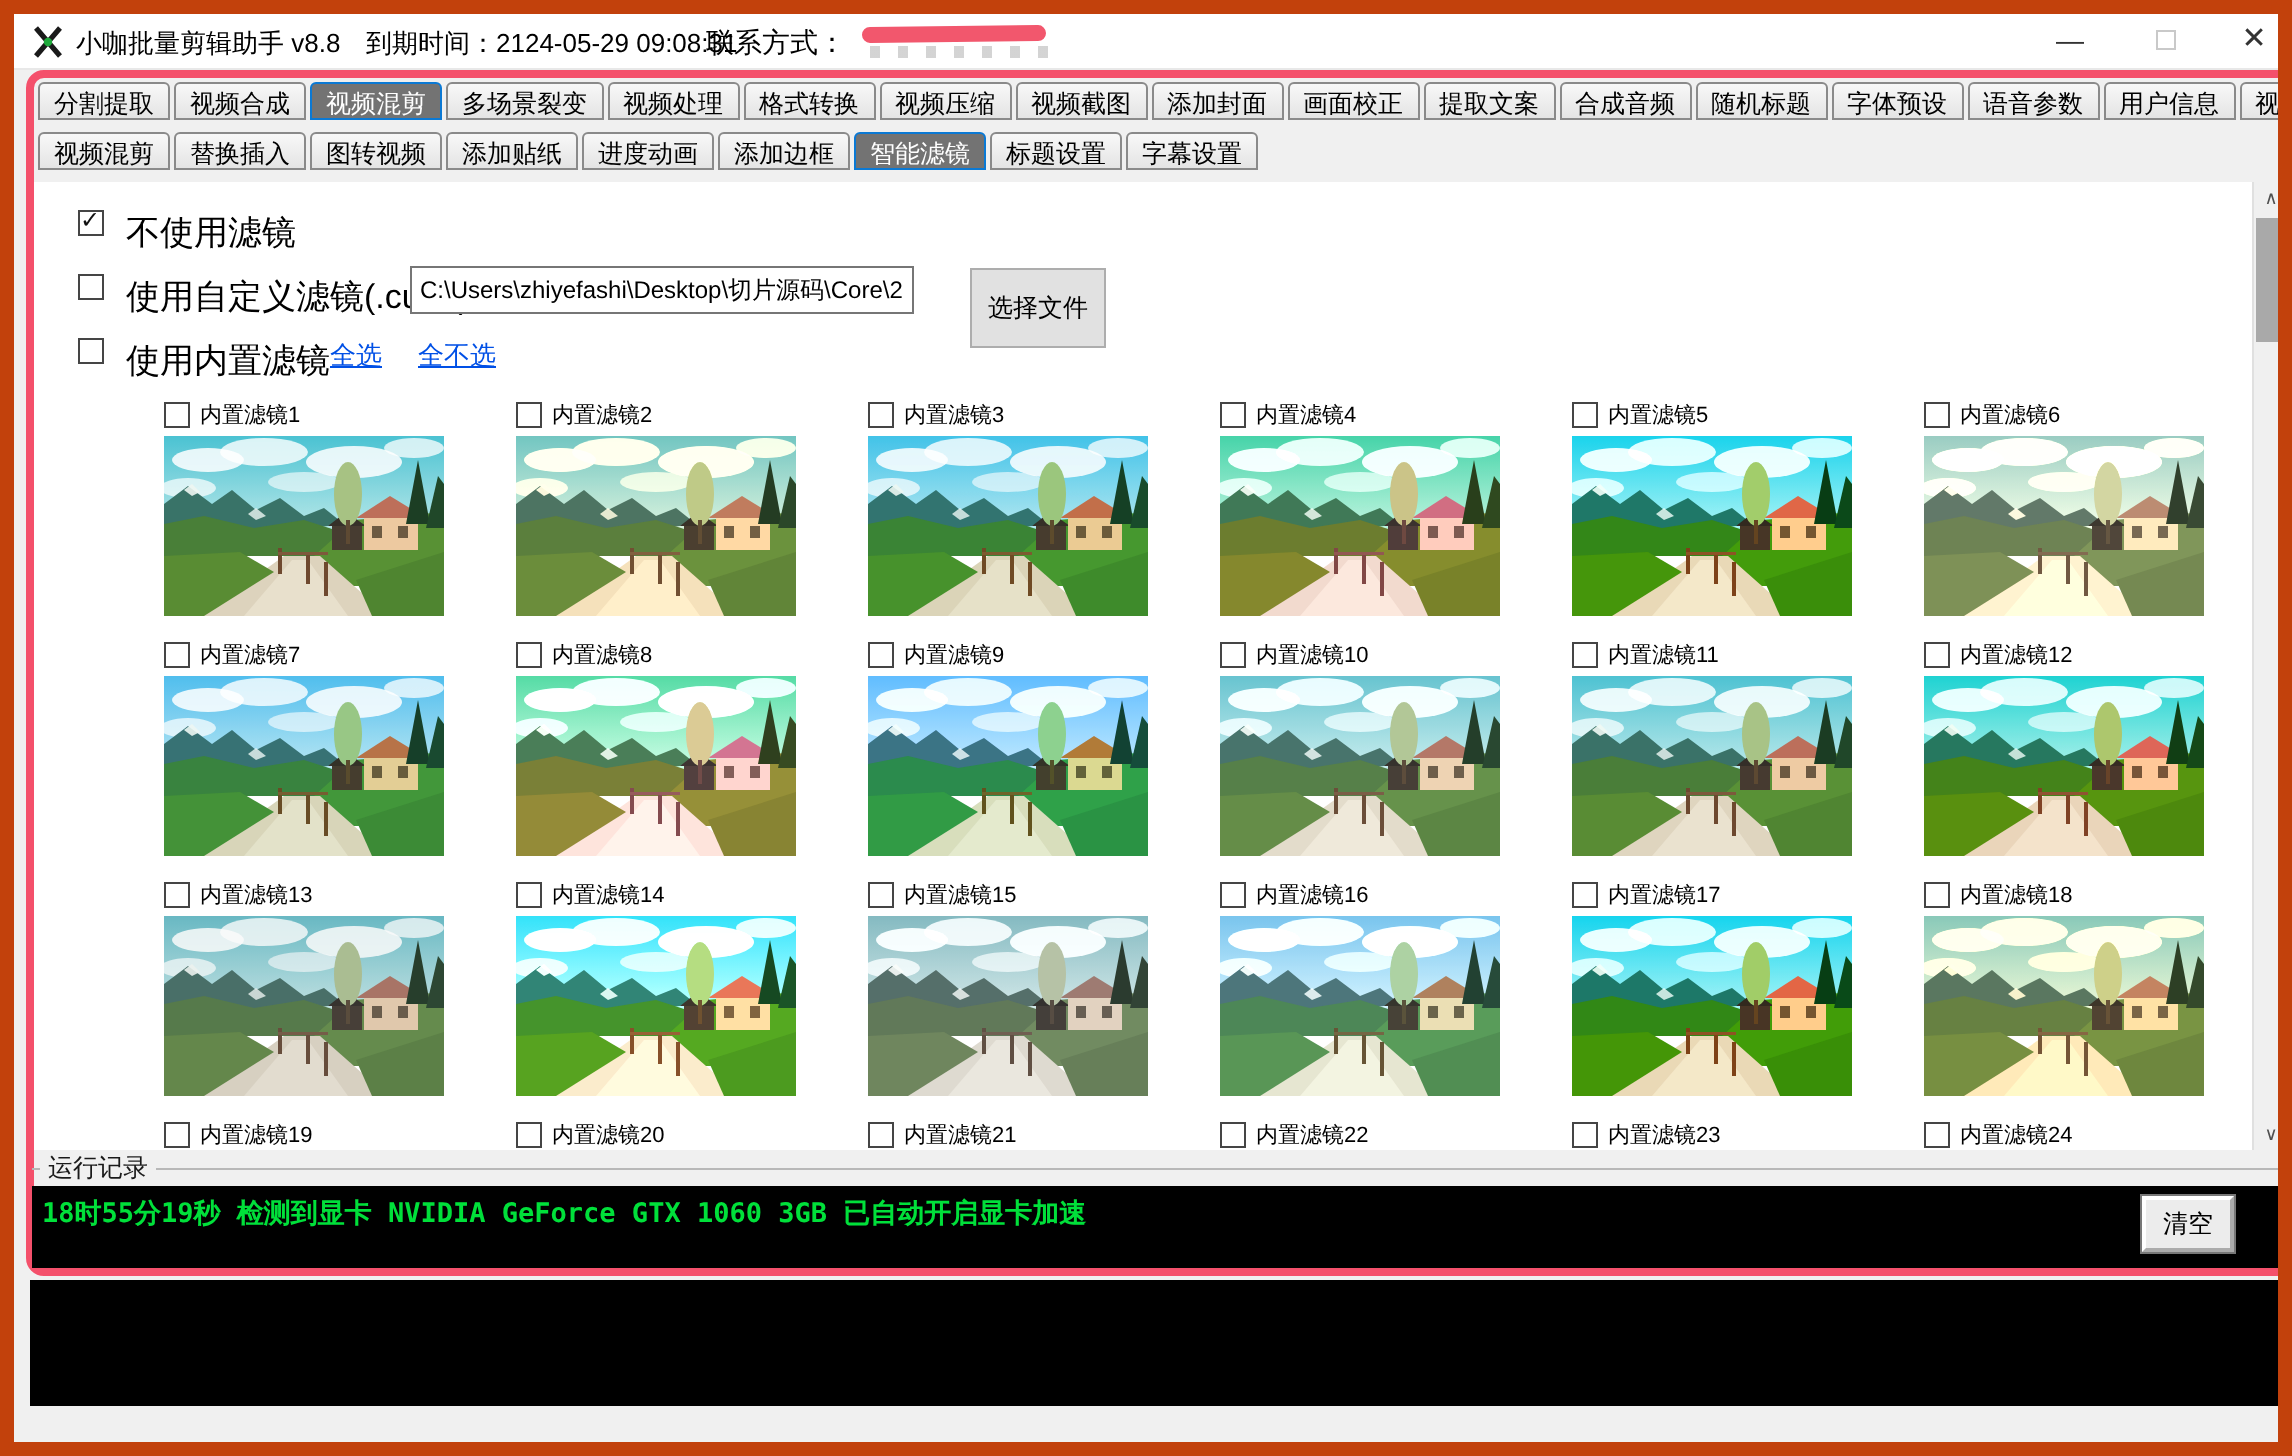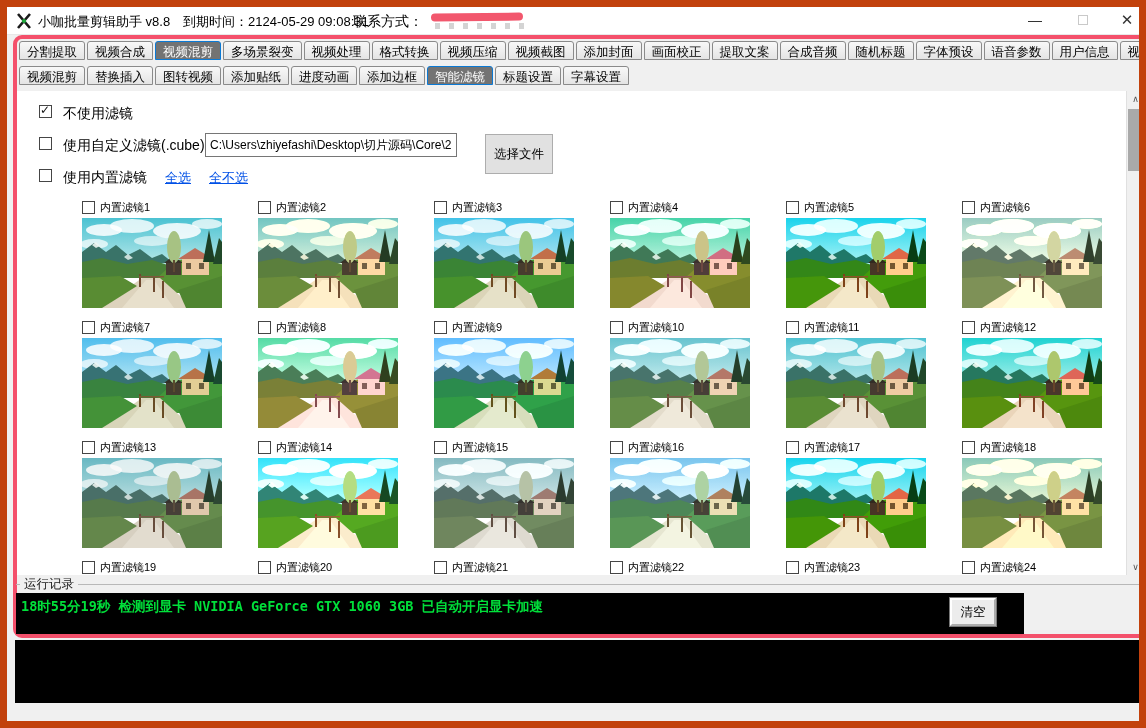--- a/index.html
+++ b/index.html
@@ -35,39 +35,39 @@
   .tab.active { background:#737373; color:#fff; border-color:#0b79d4; }
   
   .panel { position:absolute; left:10px; top:84px; width:1109px; height:484px; background:#fff; overflow:hidden; }
   .scrollbar { position:absolute; left:1119px; top:84px; width:18px; height:484px; background:#f0f0f0; border-left:1px solid #e0e0e0; }
   .sb-arrow { position:absolute; left:0; width:100%; height:16px; text-align:center; font-size:9px; color:#505050; line-height:16px; }
   .sb-up { top:0; } .sb-down { bottom:0; }
   .sb-thumb { position:absolute; left:1px; top:18px; width:15px; height:62px; background:#a9a9a9; }
   
   .cb { display:inline-block; width:13px; height:13px; background:#fff; border:1px solid #454545; vertical-align:middle; position:relative; }
   .cb.checked::after { content:"✓"; position:absolute; left:0px; top:-3px; font-size:12px; font-weight:bold; color:#111; }
-  .opt-label { font-size:14px; color:#000; }
+  .opt-label { font-size:17px; color:#000; }
   .row-abs { position:absolute; }
   .path-input { position:absolute; left:188px; top:42px; width:252px; height:24px; border:1px solid #767676;
      font-size:12px; padding:0 4px; font-family:"Liberation Sans",sans-serif; color:#000; background:#fff; }
   .choose-btn { position:absolute; left:468px; top:43px; width:68px; height:40px; background:#e1e1e1;
      border:1px solid #adadad; font-size:12.5px; font-family:"Liberation Sans",sans-serif; }
   .link { font-size:13px; color:#0050e6; text-decoration:underline; }
   
   .filter-grid { position:absolute; left:65px; top:108px; width:1056px;
      display:grid; grid-template-columns:repeat(6,140px); column-gap:36px; row-gap:11px; }
   .filter-item { width:140px; height:109px; position:relative; }
   .filter-head { height:17px; display:flex; align-items:center; gap:5px; }
   .filter-label { font-size:11px; }
   .thumb { position:absolute; left:0; top:19px; width:140px; height:90px; overflow:hidden; }
   .thumb svg { display:block; }
   
   .run-line { position:absolute; left:9px; top:577px; width:1129px; border-top:1px solid #b8b8b8; }
   .run-label { position:absolute; left:13px; top:569px; padding:0 4px; background:#f0f0f0; font-size:12.5px; color:#1a1a1a; z-index:2; }
-  .console { position:absolute; left:9px; top:586px; width:1008px; height:41px; background:#000; }
+  .console { position:absolute; left:9px; top:586px; width:1129px; height:41px; background:#000; }
   .console-text { position:absolute; left:5px; top:5px; font-family:"DejaVu Sans Mono","Liberation Mono",monospace;
      font-weight:bold; font-size:13.5px; color:#00e03a; white-space:nowrap; }
   .clear-btn { position:absolute; right:28px; top:5px; width:46px; height:28px; background:#ececec;
      border:2px outset #fff; outline:1px solid #777; font-size:12.5px; font-family:"Liberation Sans",sans-serif; }
   
   .black-strip { position:absolute; left:8px; top:633px; width:1130px; height:63px; background:#000; }
   .statusbar { position:absolute; left:0; top:697px; width:100%; height:31px; background:#f0f0f0; border-top:1px solid #d4d4d4; }
   .status-text { position:absolute; left:10px; top:8px; font-size:13px; color:#0a0a0a; }
 </style>
 </head>

